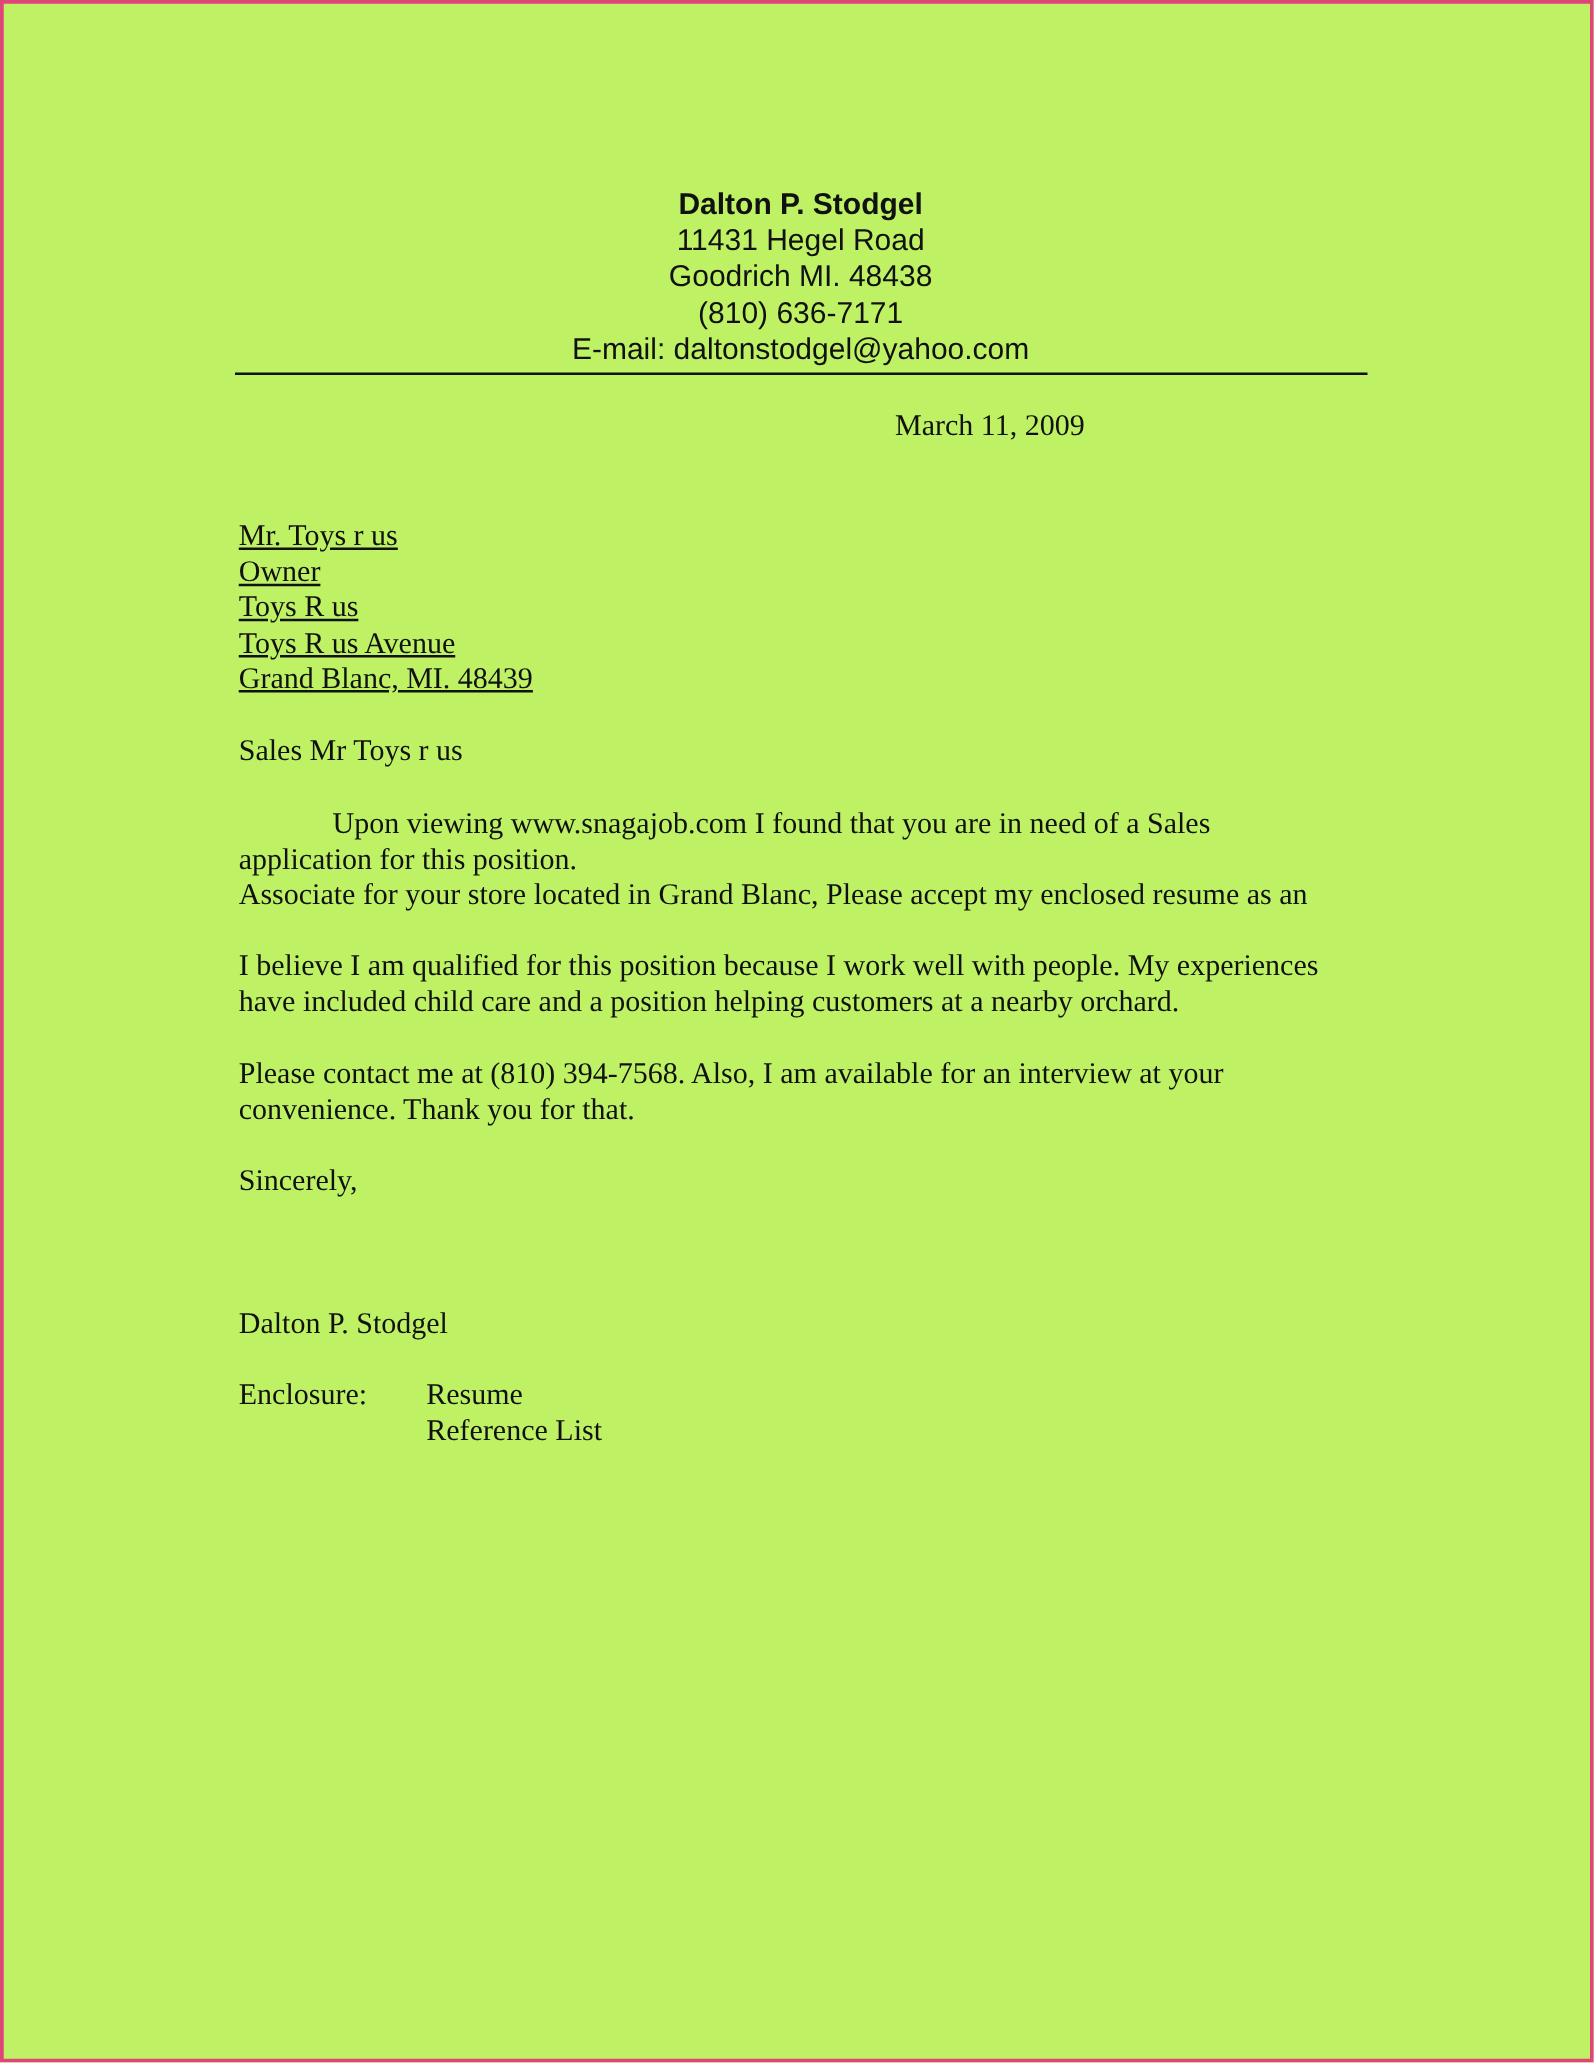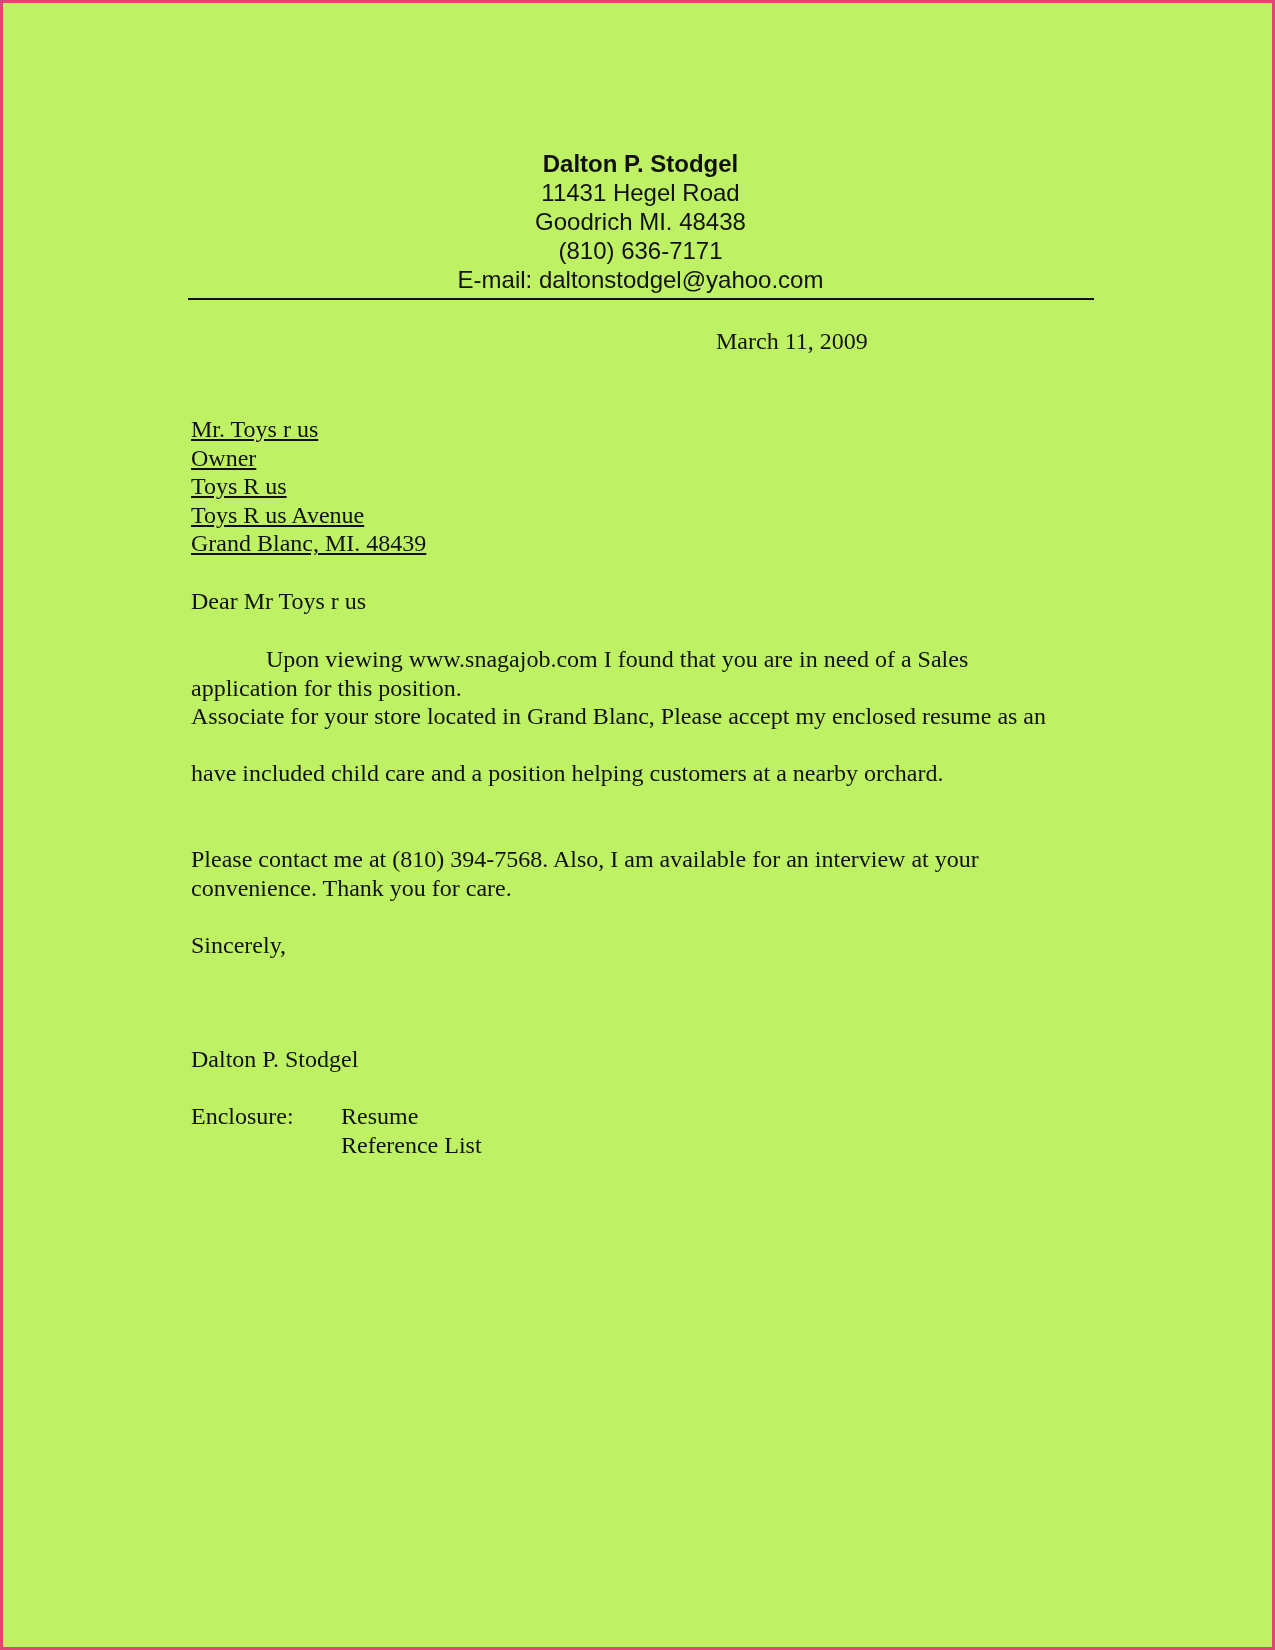--- a/index.html
+++ b/index.html
@@ -117,35 +117,36 @@
   <div class="date serif">March 11, 2009</div>
 
   <div class="recipient serif">
     <span class="line">Mr. Toys r us</span>
     <span class="line">Owner</span>
     <span class="line">Toys R us</span>
     <span class="line">Toys R us Avenue</span>
     <span class="line">Grand Blanc, MI. 48439</span>
   </div>
 
-  <div class="salutation serif">Dear Mr Toys r us</div>
+  <div class="salutation serif">Sales Mr Toys r us</div>
 
   <div class="para p1 serif">
     <span class="line"><span class="indent"></span><span>Upon viewing www.snagajob.com I found that you are in need of a Sales</span></span>
     <span class="line">application for this position.</span>
     <span class="line">Associate for your store located in Grand Blanc, Please accept my enclosed resume as an</span>
   </div>
 
   <div class="para p2 serif">
+    <span class="line">I believe I am qualified for this position because I work well with people. My experiences</span>
     <span class="line">have included child care and a position helping customers at a nearby orchard.</span>
   </div>
 
   <div class="para p3 serif">
     <span class="line">Please contact me at (810) 394-7568. Also, I am available for an interview at your</span>
-    <span class="line">convenience. Thank you for care.</span>
+    <span class="line">convenience. Thank you for that.</span>
   </div>
 
   <div class="closing serif">Sincerely,</div>
 
   <div class="signature serif">Dalton P. Stodgel</div>
 
   <div class="enclosure serif">
     <div class="label">Enclosure:</div>
     <div>
       <span class="line">Resume</span>

